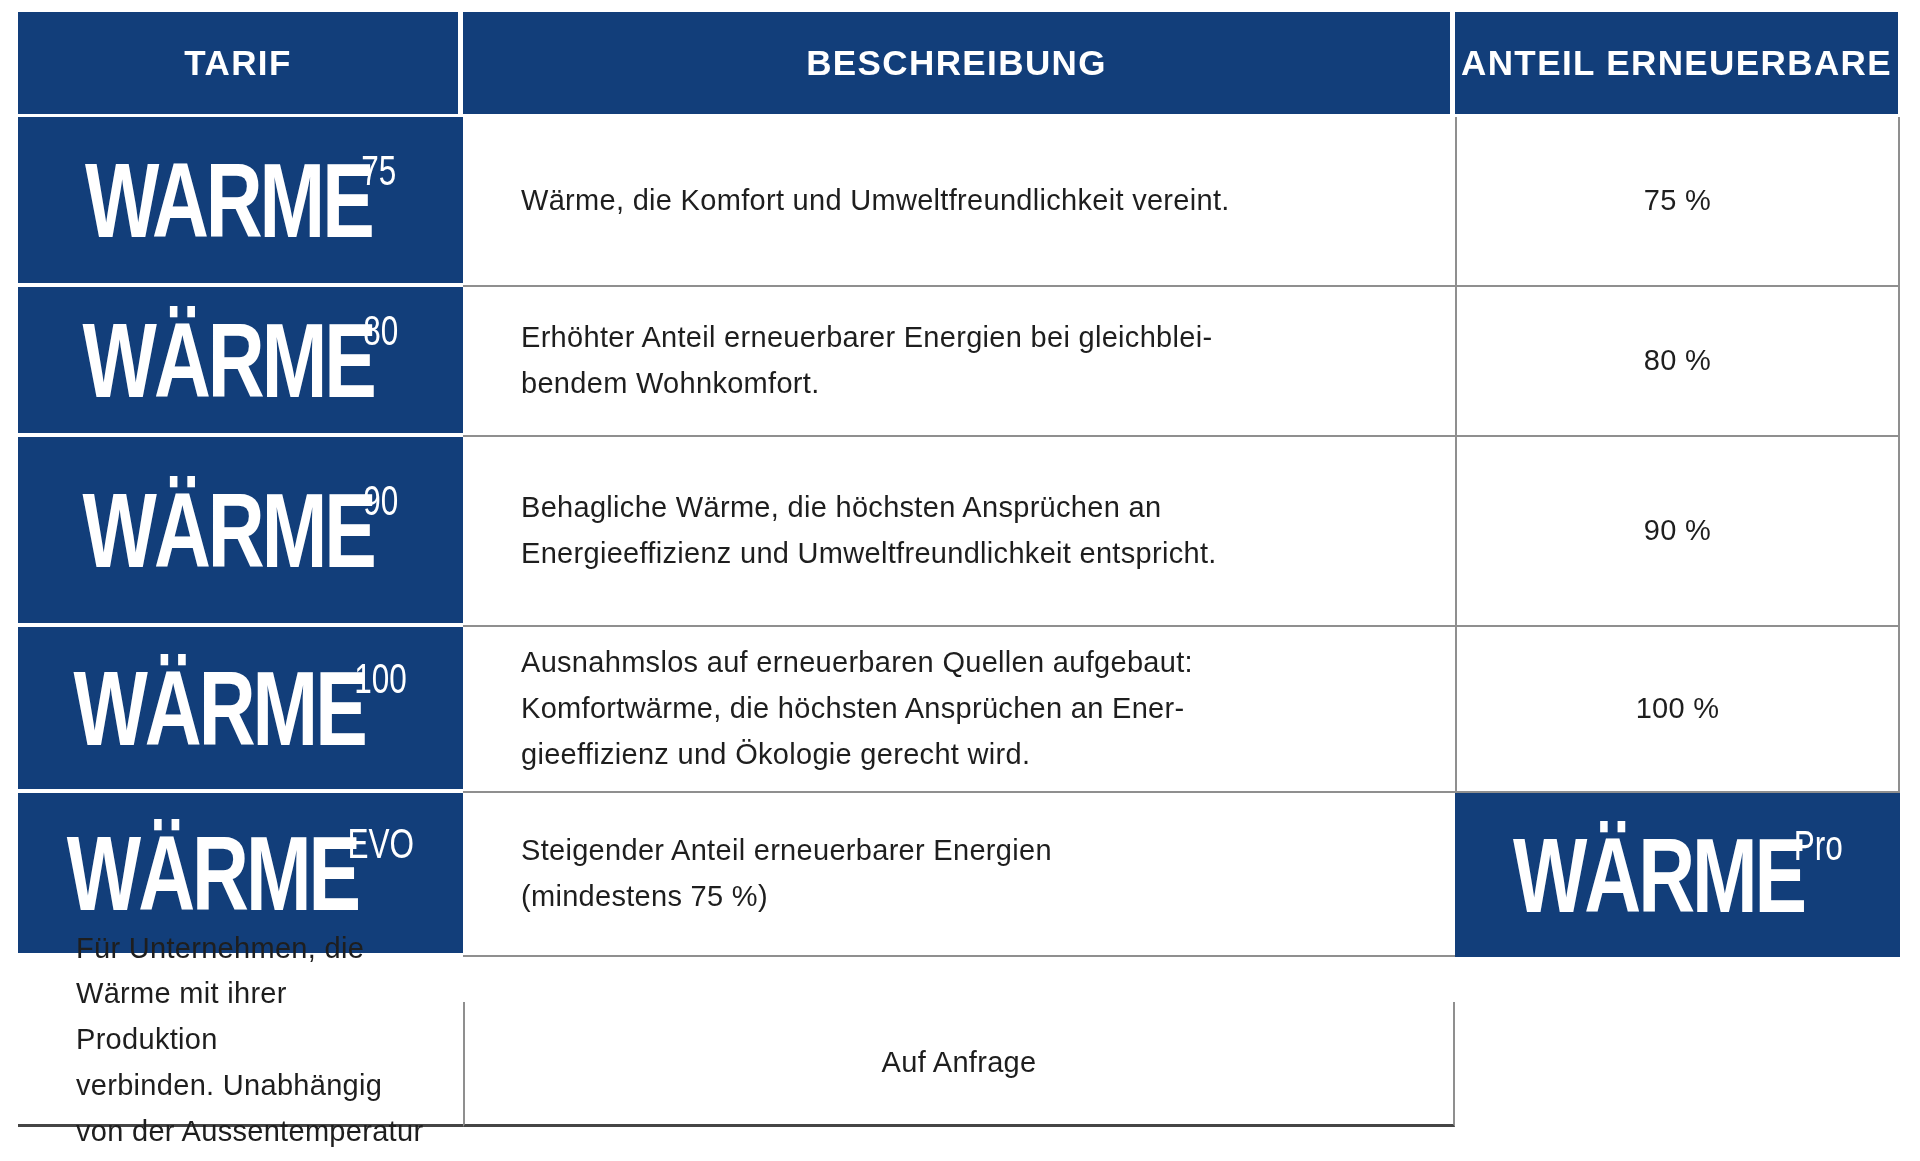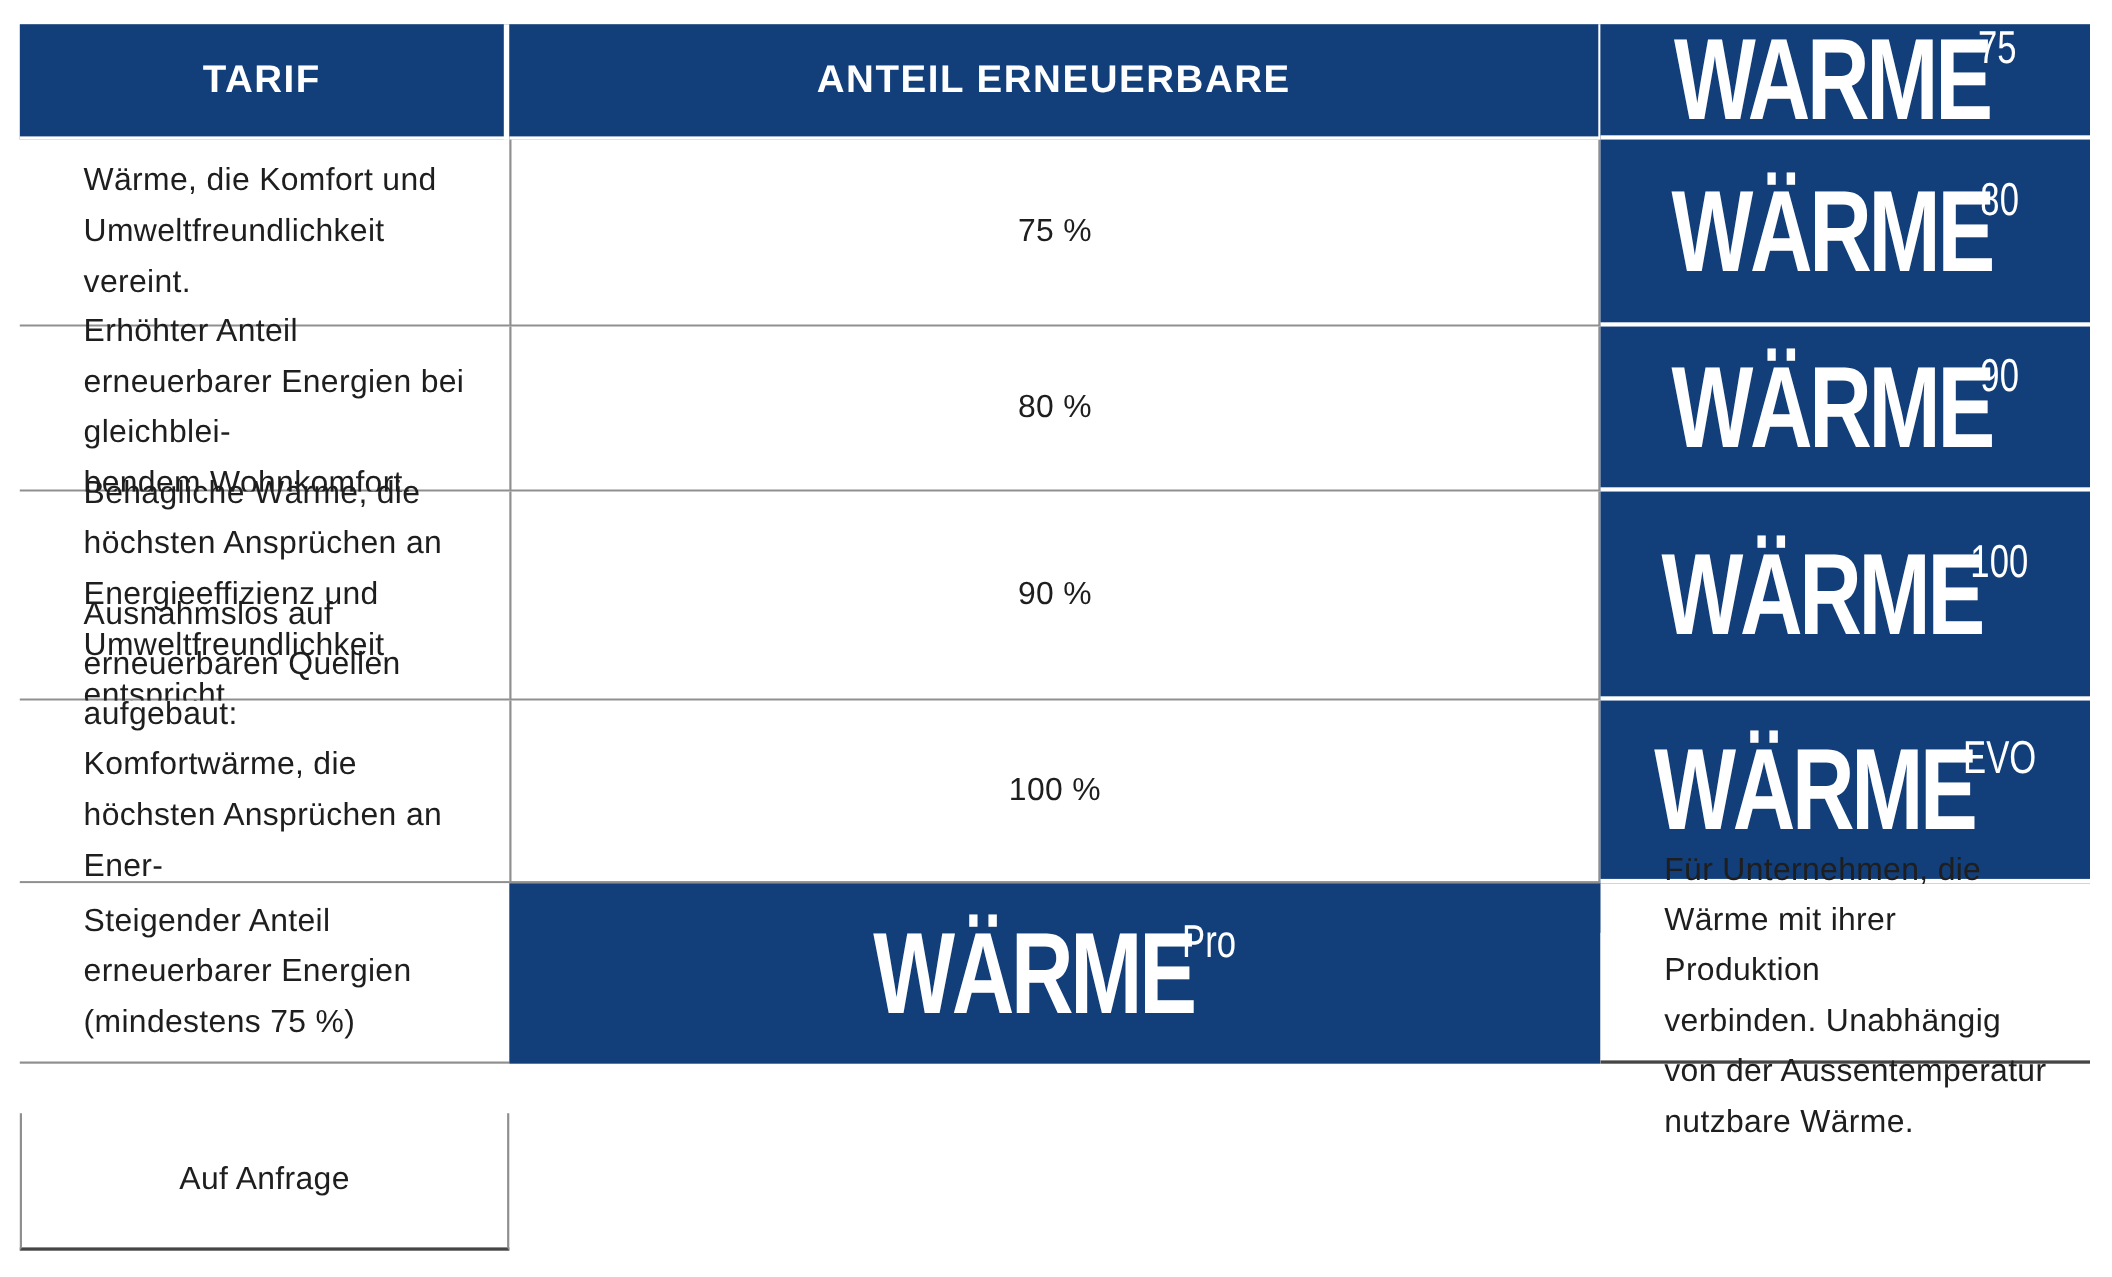--- a/index.html
+++ b/index.html
@@ -1,21 +1,21 @@
 <!DOCTYPE html>
 <html style="--navy: #123e7a;"><head>
 <meta charset="utf-8">
 <style>
   :root { --navy: #123e7a; --line: #8f8f8f; --line-dark: #454545; --ink: #1e1e1e; }
   * { box-sizing: border-box; margin: 0; padding: 0; }
   html, body { background: #ffffff; width: 1920px; height: 1161px; overflow: hidden; }
   body { font-family: "Liberation Sans", sans-serif; }
 
   .table {
-    position: absolute; left: 18px; top: 22px; width: 1673px;
+    position: absolute; left: 18px; top: 12px; width: 1673px;
     display: grid;
     grid-template-columns: 445px 992px 445px;
     grid-template-rows: 105px 170px 150px 190px 166px 164px 170px;
   }
   .cell { min-width: 0; }
 
   
   .head {
     background: var(--navy);
     color: #ffffff;
@@ -70,20 +70,21 @@
   }
   .desc.first, .share.first { border-top: 0; }
   .desc.last, .share.last { border-bottom: 3px solid var(--line-dark); margin-top: 45px; }
 </style>
 </head>
 <body>
 
 <div class="table">
 
   <div class="cell head gapright">TARIF</div>
+  <div class="cell head gapright">BESCHREIBUNG</div>
   <div class="cell head c3">ANTEIL ERNEUERBARE</div>
 
   <div class="cell brandcell">
     <div class="logo-inner">
       <span class="brand">WARME</span>
       <span class="sup">75</span>
     </div>
   </div>
   <div class="cell desc first">
     <p>Wärme, die Komfort und Umweltfreundlichkeit vereint.</p>

